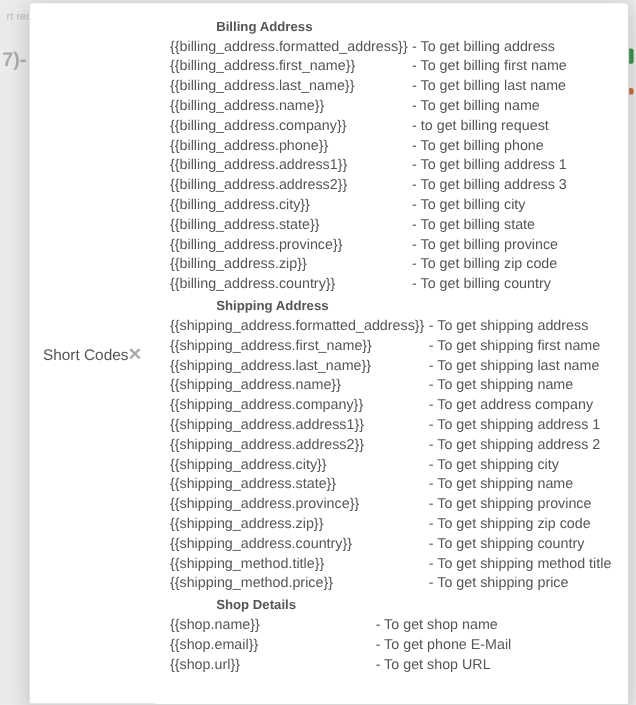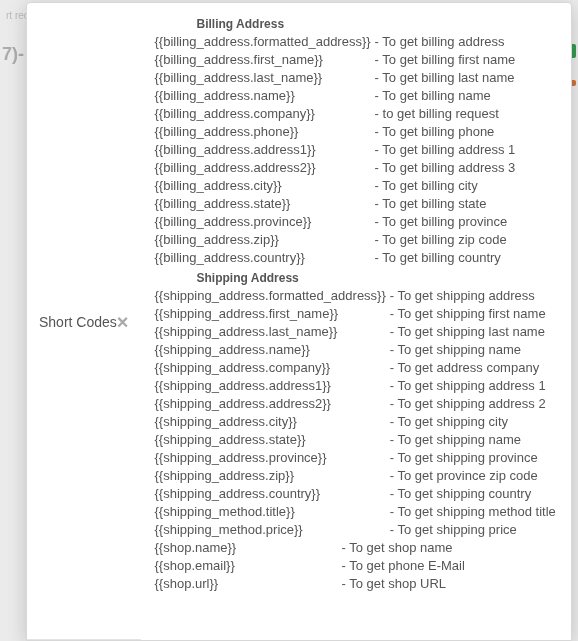--- a/index.html
+++ b/index.html
@@ -203,37 +203,38 @@
       <tr>
             <td class="code">{{shipping_address.state}}</td>
             <td class="desc">- To get shipping name</td>
           </tr>
       <tr>
             <td class="code">{{shipping_address.province}}</td>
             <td class="desc">- To get shipping province</td>
           </tr>
       <tr>
             <td class="code">{{shipping_address.zip}}</td>
-            <td class="desc">- To get province zip code</td>
+            <td class="desc">- To get shipping zip code</td>
           </tr>
       <tr>
             <td class="code">{{shipping_address.country}}</td>
             <td class="desc">- To get shipping country</td>
           </tr>
       <tr>
             <td class="code">{{shipping_method.title}}</td>
             <td class="desc">- To get shipping method title</td>
           </tr>
       <tr>
             <td class="code">{{shipping_method.price}}</td>
             <td class="desc">- To get shipping price</td>
           </tr>
     </tbody>
       </table>
 
+    <div class="section-title">Shop Details</div>
     <table class="codes">
       <tbody>
           <tr>
             <td class="code">{{shop.name}}</td>
             <td class="desc">- To get shop name</td>
           </tr>
       <tr>
             <td class="code">{{shop.email}}</td>
             <td class="desc">- To get phone E-Mail</td>
           </tr>

